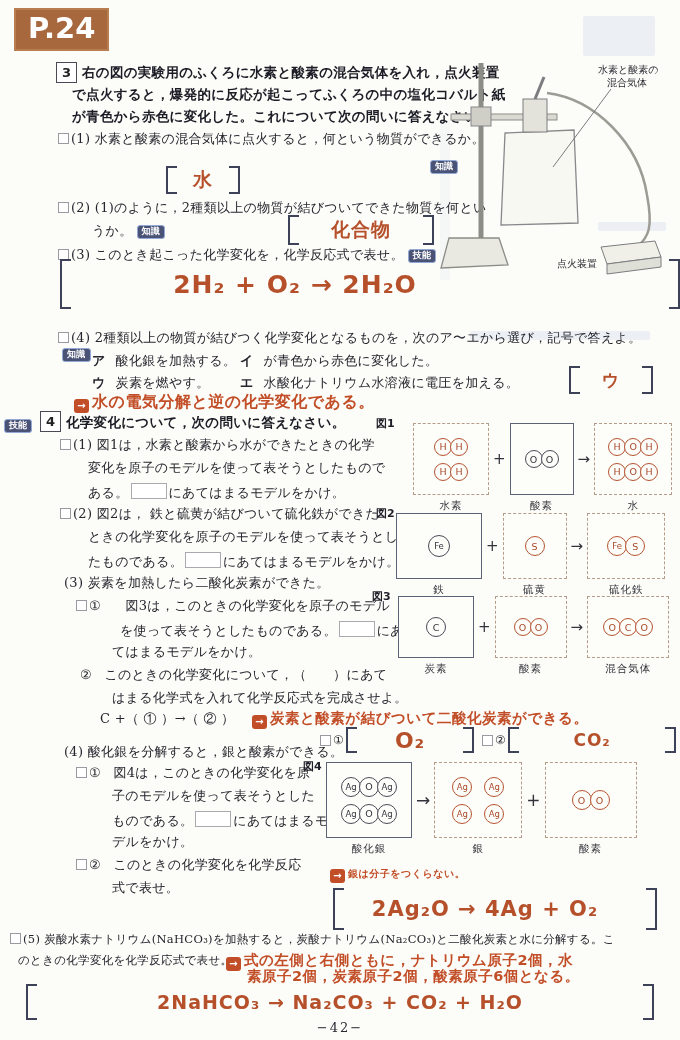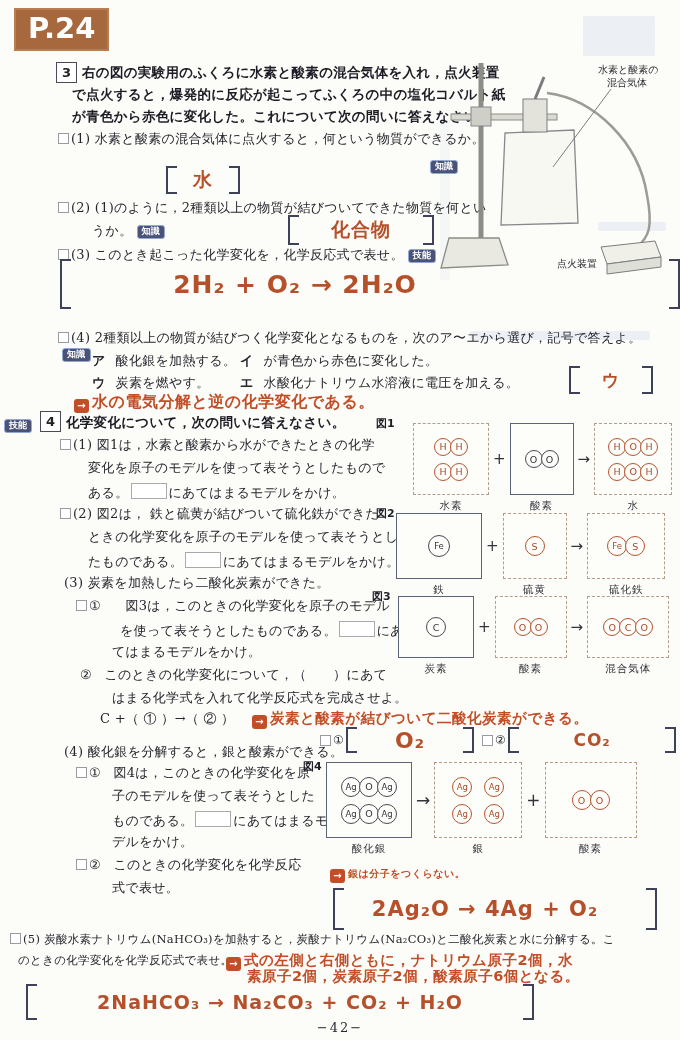--- a/index.html
+++ b/index.html
@@ -382,21 +382,21 @@
 
   <div class="abs ser sm" style="left:10px;top:932px;width:666px">
     <span class="chk"></span><span>(5)</span>
     <span>炭酸水素ナトリウム(NaHCO₃)を加熱すると，炭酸ナトリウム(Na₂CO₃)と二酸化炭素と水に分解する。こ</span>
   </div>
   <div class="abs ser sm" style="left:18px;top:953px">のときの化学変化を化学反応式で表せ。</div>
   <div class="abs" style="left:226px;top:950px">
     <span class="hicon"></span><span class="hint" style="font-size:14.5px">式の左側と右側ともに，ナトリウム原子2個，水</span>
   </div>
   <div class="abs hint" style="left:247px;top:967px;font-size:14.5px">素原子2個，炭素原子2個，酸素原子6個となる。</div>
-  <div class="ansrow" style="left:26px;top:984px;width:508px;height:36px">
+  <div class="ansrow" style="left:26px;top:984px;width:628px;height:36px">
     <span class="brk l"></span>
     <span class="val" style="font-size:19px">2NaHCO₃ → Na₂CO₃ + CO₂ + H₂O</span>
     <span class="brk r"></span>
   </div>
 
   <div class="abs pageno" style="left:0;top:1020px">−42−</div>
 
 </div>
 
 </body></html>

